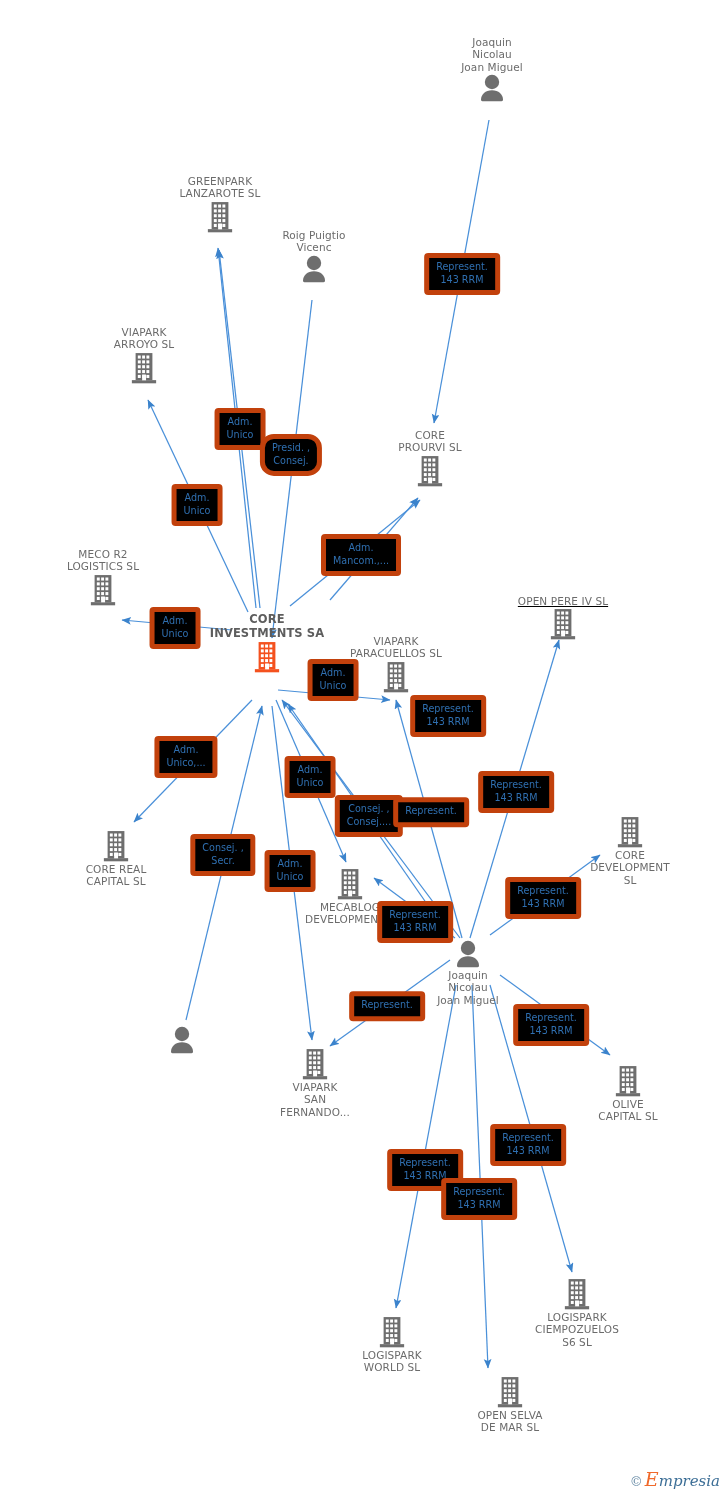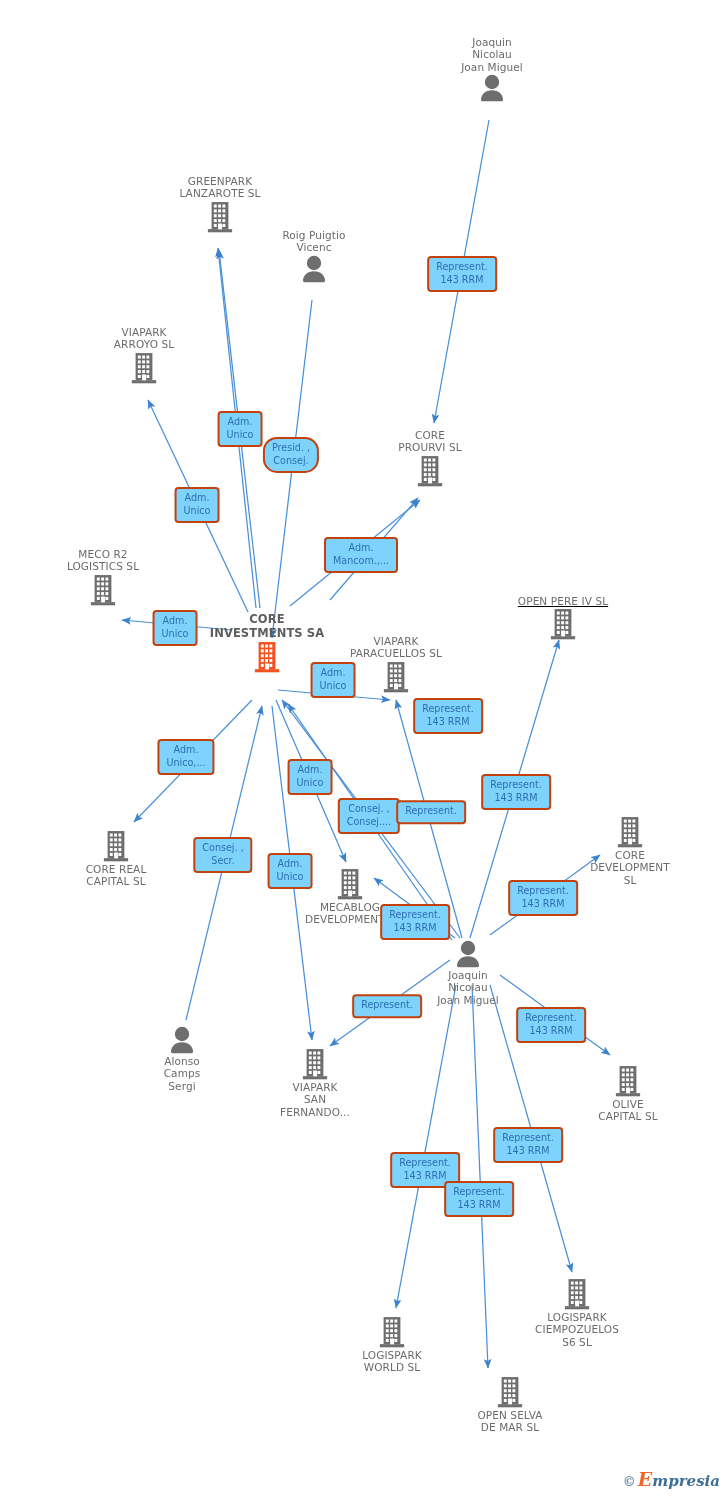--- a/index.html
+++ b/index.html
@@ -43,41 +43,40 @@
   }
   .node .glyph {
     display: block;
     margin: 1px auto 0 auto;
     line-height: 0;
   }
   .node.labelbelow .glyph { margin: 0 auto 1px auto; }
   .edge-label {
     position: absolute;
     transform: translate(-50%, -50%);
-    background: #7dd3fc;
-    border: 2px solid #c2410c;
+    background: #000000;
+    border: 5px solid #c2410c;
     border-radius: 4px;
     color: #2f6fb0;
     font-size: 9.6px;
     line-height: 12.6px;
     text-align: center;
     padding: 3px 7px 4px 7px;
     white-space: pre-line;
     box-sizing: border-box;
   }
   #watermark {
     position: absolute;
     right: 8px;
     bottom: 10px;
     font-size: 15px;
     color: #3c6e96;
     font-family: "DejaVu Serif", "Liberation Serif", serif;
     font-style: italic;
     white-space: nowrap;
-    font-weight: bold;
   }
   #watermark .cmark {
     font-style: normal;
     font-size: 13px;
     color: #6b8ea8;
     margin-right: 2px;
   }
   #watermark .ee {
     color: #f0692a;
     font-size: 19px;
@@ -387,23 +386,20 @@
           </svg></span>
         <div class="nlabel">Joaquin
 Nicolau
 Joan Miguel</div>
       </div>
       <div class="node labelbelow" style="left: 182px; top: 1026px;">
         <span class="glyph"><svg width="30" height="28" viewBox="0 0 30 28">
             <circle cx="15" cy="8" r="7.2" fill="#6e6e6e"></circle>
             <path d="M15 16.2c-6.6 0-11 4.2-11 9.4 0 1 .5 1.6 1.4 1.6h19.2c.9 0 1.4-.6 1.4-1.6 0-5.2-4.4-9.4-11-9.4z" fill="#6e6e6e"></path>
           </svg></span>
-        <div class="nlabel">Alonso
-Camps
-Sergi</div>
       </div>
       <div class="node labelbelow" style="left: 315px; top: 1048px;">
         <span class="glyph"><svg width="28" height="32" viewBox="0 0 30 34">
             <rect x="6" y="1" width="18" height="29" fill="#6e6e6e"></rect>
             <rect x="2" y="30" width="26" height="3.4" fill="#6e6e6e"></rect>
             <rect x="8.4" y="3.6" width="3.1" height="3.3" fill="#ffffff"></rect>
             <rect x="13" y="3.6" width="3.1" height="3.3" fill="#ffffff"></rect>
             <rect x="17.6" y="3.6" width="3.1" height="3.3" fill="#ffffff"></rect>
             <rect x="8.4" y="8.8" width="3.1" height="3.3" fill="#ffffff"></rect>
             <rect x="13" y="8.8" width="3.1" height="3.3" fill="#ffffff"></rect>

